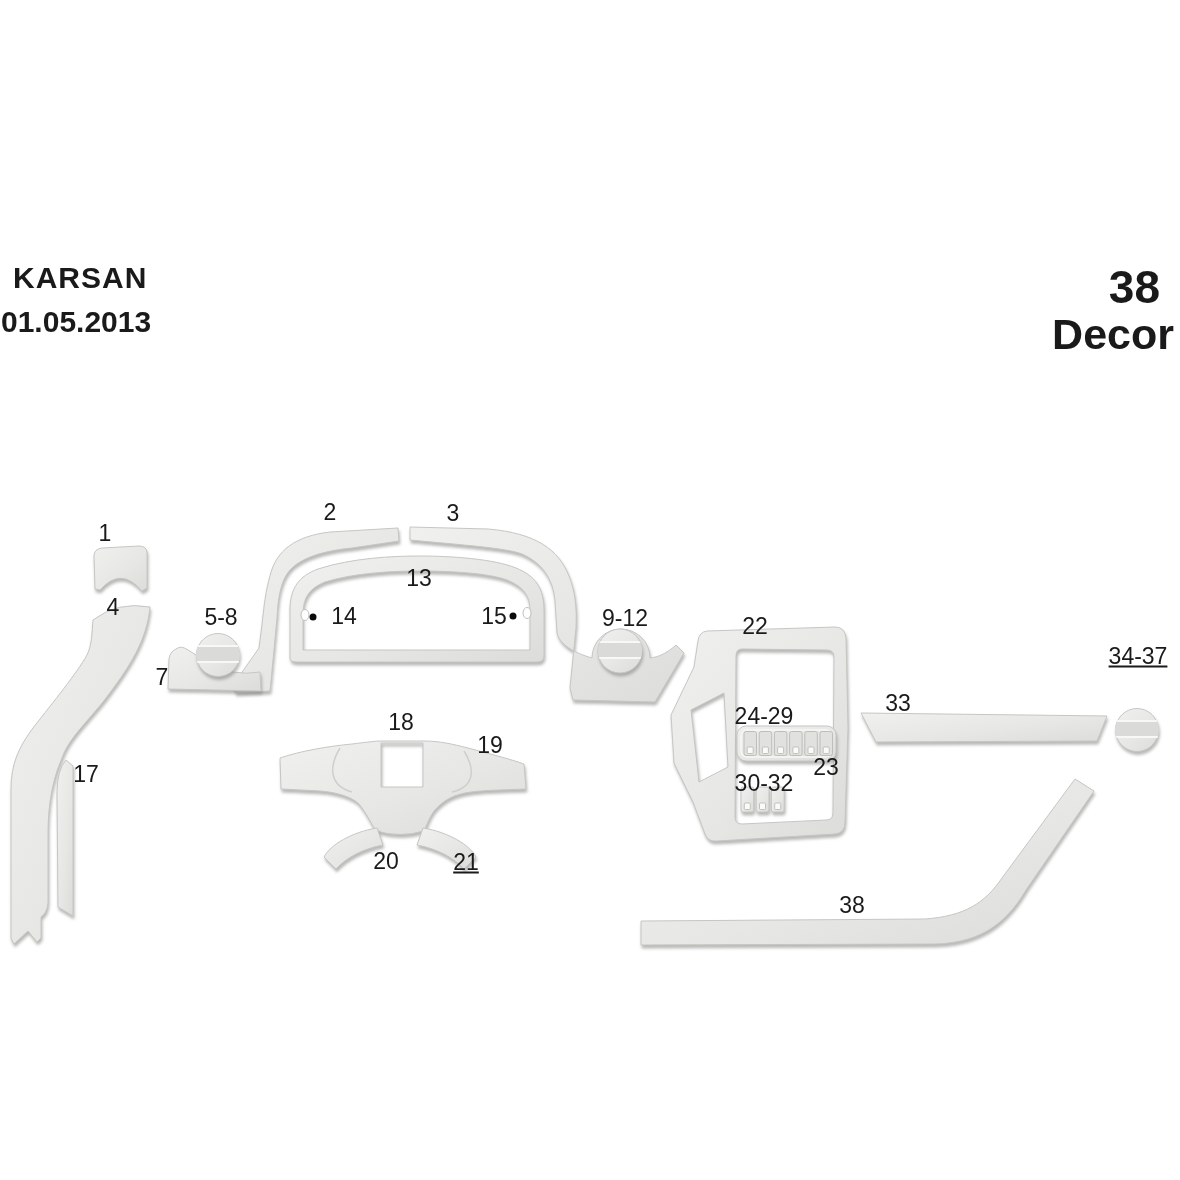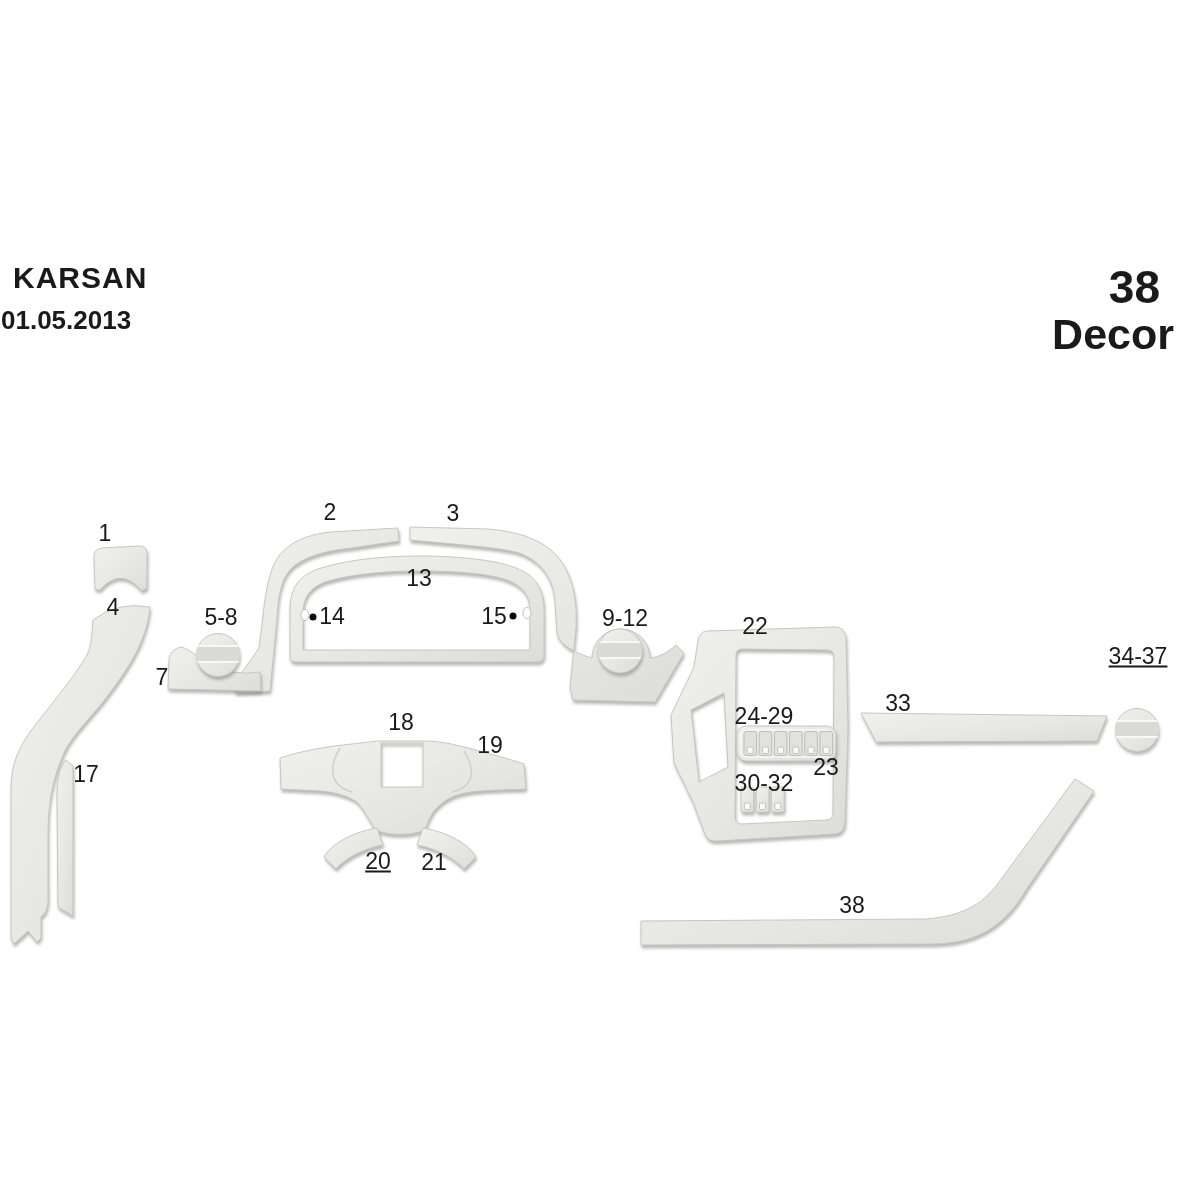--- a/index.html
+++ b/index.html
@@ -1,19 +1,19 @@
 <!DOCTYPE html>
 <html><head>
 <meta charset="utf-8">
 <style>
   html,body{margin:0;padding:0;background:#ffffff;}
   .stage{position:relative;width:1180px;height:1180px;background:#ffffff;overflow:hidden;
          font-family:"Liberation Sans",sans-serif;color:#1a1a1a;}
   .brand{position:absolute;left:13px;top:261px;font-size:30px;font-weight:bold;letter-spacing:1px;}
-  .date{position:absolute;left:1px;top:305px;font-size:26px;font-weight:bold;}
+  .date{position:absolute;left:1px;top:305px;font-size:30px;font-weight:bold;}
   .kit{position:absolute;right:6px;top:264px;text-align:right;}
   .kit-number{font-size:46px;font-weight:bold;line-height:1;padding-right:14px;}
   .kit-name{font-size:43px;font-weight:bold;line-height:1;margin-top:3px;}
   .parts-svg{position:absolute;left:0;top:0;}
   .pc{fill:url(#pg);stroke:#c6c6c3;stroke-width:1;
       filter:drop-shadow(1px 3px 1.5px rgba(128,128,125,0.55));}
   .crease{fill:none;stroke:#cfcfcc;stroke-width:1.5;}
   .venband{fill:#dadad8;stroke:#f8f8f6;stroke-width:2;}
   .swin{fill:#fafaf8;stroke:#b5b5b3;stroke-width:0.8;}
   .sw{fill:#e1e1df;stroke:#bdbdbb;stroke-width:1;}
@@ -151,32 +151,32 @@
          C1004,928 975,943 935,944 L641,945 Z"></path>
   </svg>
 
   <div>
       <div class="plabel" style="left: 105px; top: 533px;">1</div>
       <div class="plabel" style="left: 330px; top: 512px;">2</div>
       <div class="plabel" style="left: 453px; top: 513px;">3</div>
       <div class="plabel" style="left: 113px; top: 607px;">4</div>
       <div class="plabel" style="left: 221px; top: 617px;">5-8</div>
       <div class="plabel" style="left: 419px; top: 578px;">13</div>
-      <div class="plabel" style="left: 332px; top: 616px;">14</div>
+      <div class="plabel" style="left: 344px; top: 616px;">14</div>
       <div class="plabel" style="left: 494px; top: 616px;">15</div>
       <div class="plabel" style="left: 625px; top: 618px;">9-12</div>
       <div class="plabel" style="left: 162px; top: 677px;">7</div>
       <div class="plabel" style="left: 755px; top: 626px;">22</div>
       <div class="plabel" style="left: 86px; top: 774px;">17</div>
       <div class="plabel" style="left: 401px; top: 722px;">18</div>
       <div class="plabel" style="left: 490px; top: 745px;">19</div>
       <div class="plabel" style="left: 764px; top: 716px;">24-29</div>
       <div class="plabel" style="left: 898px; top: 703px;">33</div>
       <div class="plabel" style="left: 1138px; top: 656px; text-decoration: underline;">34-37</div>
       <div class="plabel" style="left: 826px; top: 767px;">23</div>
       <div class="plabel" style="left: 764px; top: 783px;">30-32</div>
-      <div class="plabel" style="left: 378px; top: 861px; text-decoration: underline;">20</div>
-      <div class="plabel" style="left: 434px; top: 862px;">21</div>
+      <div class="plabel" style="left: 386px; top: 861px;">20</div>
+      <div class="plabel" style="left: 466px; top: 862px; text-decoration: underline;">21</div>
       <div class="plabel" style="left: 852px; top: 905px;">38</div>
       <div class="dot" style="left: 313px; top: 617px;"></div>
       <div class="dot" style="left: 513px; top: 616px;"></div>
     </div>
 </div>
 
 </body></html>

